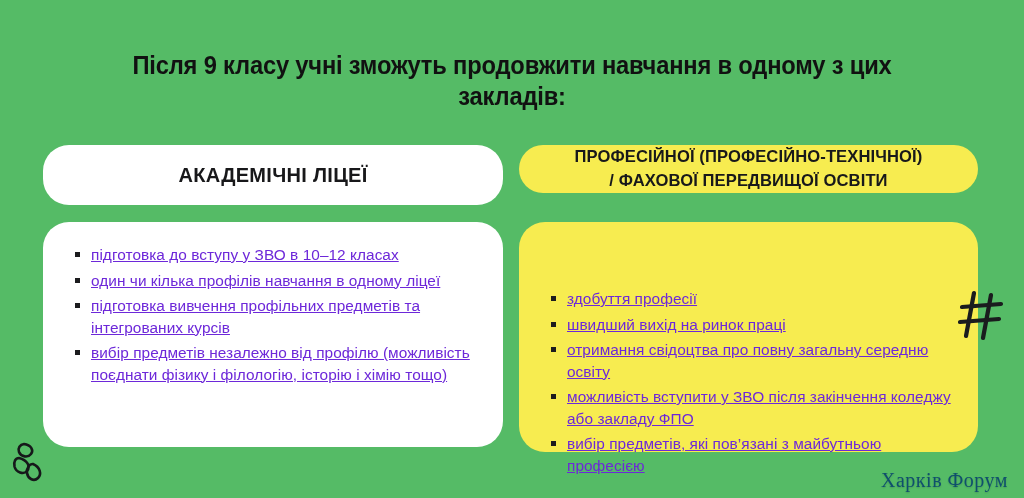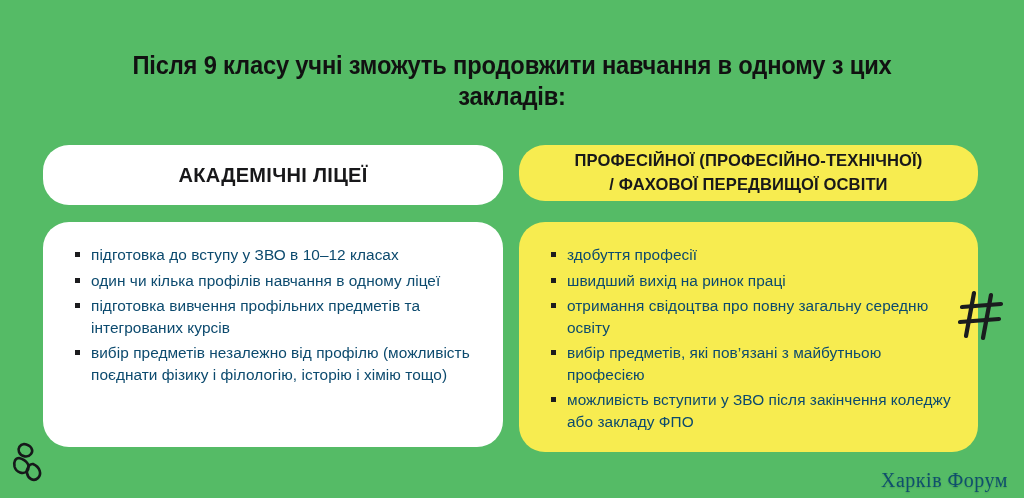--- a/index.html
+++ b/index.html
@@ -78,21 +78,21 @@
     width: 460px;
     height: 225px;
     background: #ffffff;
   }
 
   
   #right-head {
     left: 519px;
     top: 145px;
     width: 459px;
-    height: 56px;
+    height: 48px;
     background: #f7ec50;
     font-size: 16.6px;
     line-height: 24px;
     letter-spacing: 0.1px;
     padding: 0 14px;
   }
 
   #right-body {
     left: 519px;
     top: 222px;
@@ -109,29 +109,31 @@
     margin: 0;
     padding: 0;
   }
 
   #left-body ul.bullets {
     padding: 22px 30px 0 48px;
   }
 
   #right-body ul.bullets {
     padding: 22px 24px 0 48px;
+    margin-top: 44px;
   }
 
   ul.bullets li {
     position: relative;
-    color: #0c4a6e;
+    color: #6d28d9;
     font-size: 15.4px;
     line-height: 21.5px;
     margin-bottom: 4px;
     letter-spacing: 0.05px;
+    text-decoration: underline;
   }
 
   ul.bullets li::before {
     content: "";
     position: absolute;
     left: -16px;
     top: 8px;
     width: 5px;
     height: 5px;
     background: #1c1c1e;
@@ -193,22 +195,22 @@
       <span class="head-line">ПРОФЕСІЙНОЇ (ПРОФЕСІЙНО-ТЕХНІЧНОЇ)</span>
       <span class="head-line">/ ФАХОВОЇ ПЕРЕДВИЩОЇ ОСВІТИ</span>
     </div>
   </div>
 
   <div class="card-body" id="right-body">
     <ul class="bullets">
       <li>здобуття професії</li>
       <li>швидший вихід на ринок праці</li>
       <li>отримання свідоцтва про повну загальну середню освіту</li>
+      <li>можливість вступити у ЗВО після закінчення коледжу або закладу ФПО</li>
       <li>вибір предметів, які пов’язані з майбутньою професією</li>
-      <li>можливість вступити у ЗВО після закінчення коледжу або закладу ФПО</li>
     </ul>
   </div>
 
   <svg id="petals" viewBox="0 0 70 60">
     <g fill="none" stroke="#16181a" stroke-width="2.6" stroke-linecap="round">
       <path d="M18 6 C25 7, 28 12, 25 16 C22 20, 15 19, 13 14 C11.5 10, 14 6.5, 18 6 Z"></path>
       <path d="M13 20 C21 22, 25 28, 21 33 C17.5 37, 10 34.5, 8.5 28.5 C7.5 23.5, 9.5 20, 13 20 Z"></path>
       <path d="M27 26 C34 29, 36 36, 32 40 C28 44, 22 41, 21 35 C20.2 30.5, 23.5 25.5, 27 26 Z"></path>
     </g>
   </svg>

